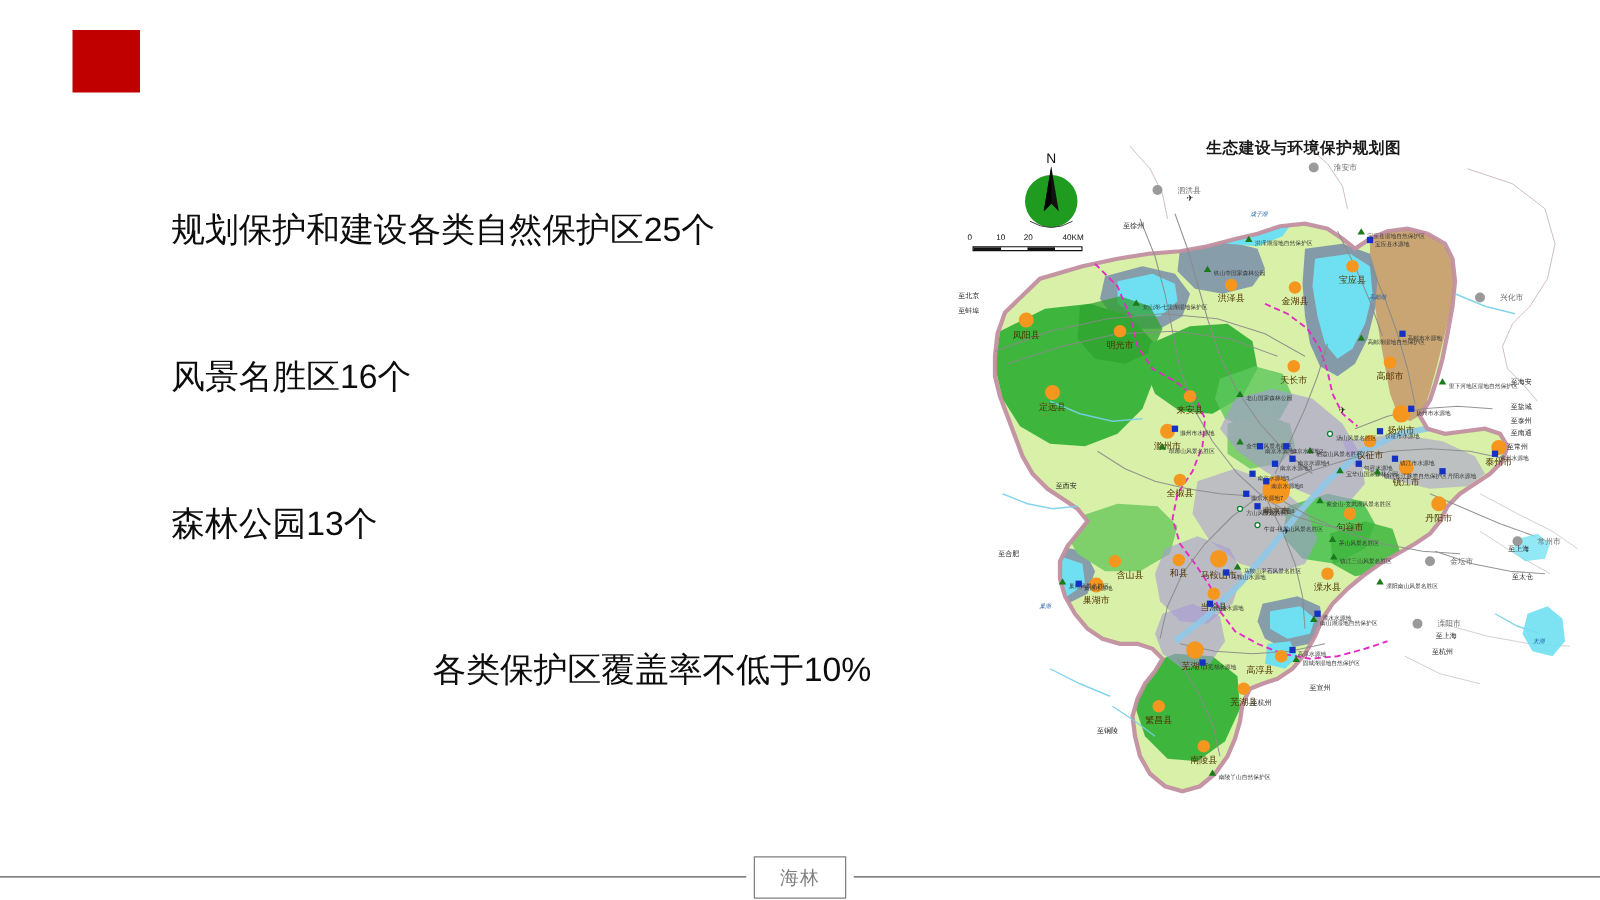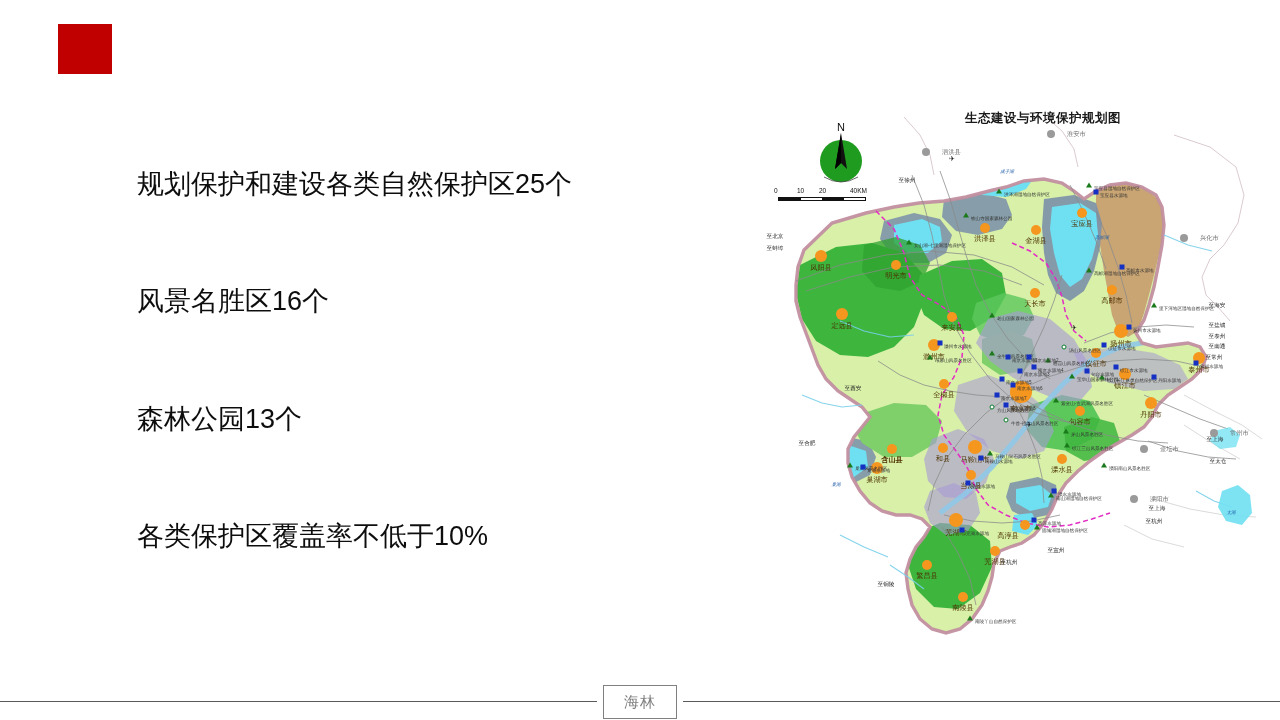--- a/index.html
+++ b/index.html
@@ -21,21 +21,21 @@
     text-shadow: 2px 2px 2px rgba(120,120,120,0.55);
     white-space: nowrap;
   }
 
   
   .body-list { position: absolute; left: 137px; top: 168px; width: 560px; }
   .body-line {
     font-size: 27px; color: #0d0d0d; line-height: 1.2;
     margin-bottom: 85px; white-space: nowrap;
   }
-  .body-line:last-child { margin-bottom: 0; }
+  .body-line:last-child { margin-bottom: 0; text-align: right; }
 
   
   .footer { position: absolute; left: 0; top: 685px; width: 1075px; height: 34px; }
   .footer-rule { position: absolute; top: 16px; height: 1px; background: #595959; }
   .footer-rule.left  { left: 0px;  width: 597px; }
   .footer-rule.right { left: 683px; width: 597px; }
   .footer-box {
     position: absolute; left: 603px; top: 0px; width: 74px; height: 34px;
     border: 1px solid #808080; background: #ffffff;
     display: flex; align-items: center; justify-content: center;
@@ -319,21 +319,21 @@
         <div class="mlabel city" style="left: 277px; top: 309px;">南京市</div>
         <div class="dot orange" style="left: 381px; top: 279px; width: 12px; height: 12px;"></div>
         <div class="mlabel city" style="left: 381px; top: 286px;">镇江市</div>
         <div class="dot orange" style="left: 407px; top: 308px; width: 12px; height: 12px;"></div>
         <div class="mlabel city" style="left: 407px; top: 315px; text-align: right;">丹阳市</div>
         <div class="dot orange" style="left: 336px; top: 316px; width: 10px; height: 10px;"></div>
         <div class="mlabel city" style="left: 336px; top: 322px;">句容市</div>
         <div class="dot orange" style="left: 200px; top: 289px; width: 10px; height: 10px;"></div>
         <div class="mlabel city" style="left: 200px; top: 295px;">全椒县</div>
         <div class="dot orange" style="left: 148px; top: 354px; width: 10px; height: 10px;"></div>
-        <div class="mlabel city" style="left: 148px; top: 360px; font-weight: bold;">含山县</div>
+        <div class="mlabel city" style="left: 160px; top: 360px;">含山县</div>
         <div class="dot orange" style="left: 199px; top: 353px; width: 10px; height: 10px;"></div>
         <div class="mlabel city" style="left: 199px; top: 359px;">和县</div>
         <div class="dot orange" style="left: 231px; top: 352px; width: 14px; height: 14px;"></div>
         <div class="mlabel city" style="left: 231px; top: 360px;">马鞍山市</div>
         <div class="dot orange" style="left: 318px; top: 364px; width: 10px; height: 10px;"></div>
         <div class="mlabel city" style="left: 318px; top: 370px;">溧水县</div>
         <div class="dot orange" style="left: 133px; top: 373px; width: 12px; height: 12px;"></div>
         <div class="mlabel city" style="left: 133px; top: 380px;">巢湖市</div>
         <div class="dot orange" style="left: 281px; top: 430px; width: 10px; height: 10px;"></div>
         <div class="mlabel city" style="left: 264px; top: 436px;">高淳县</div>

